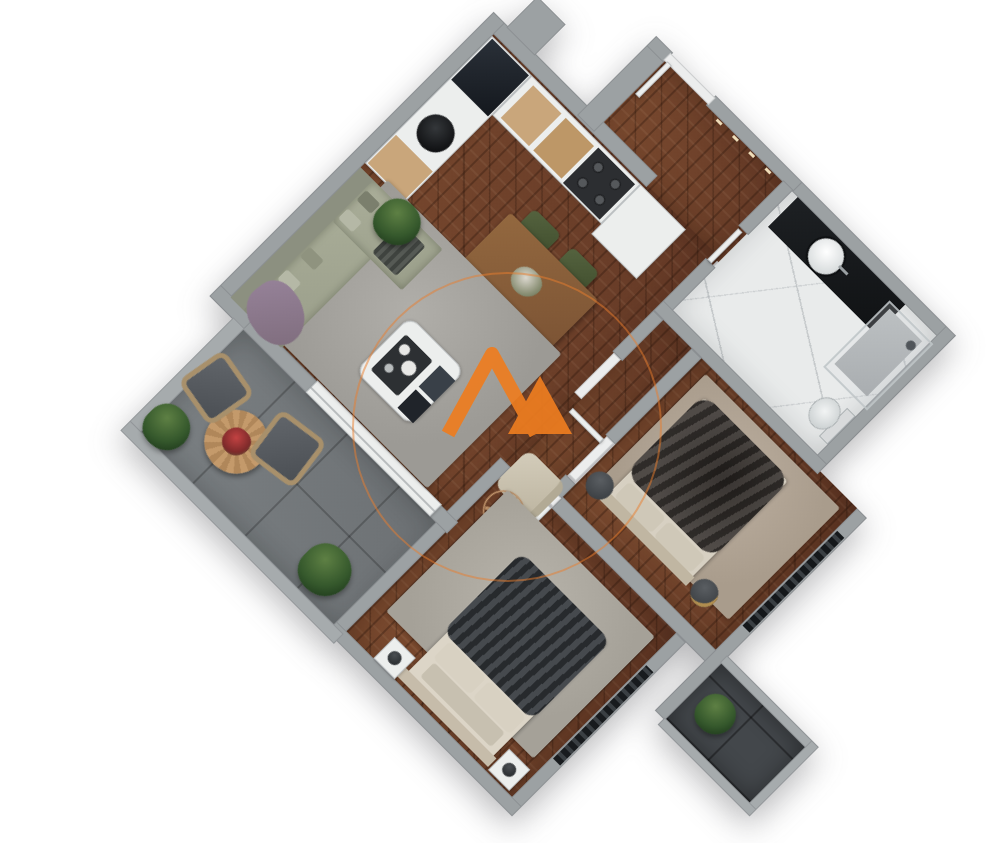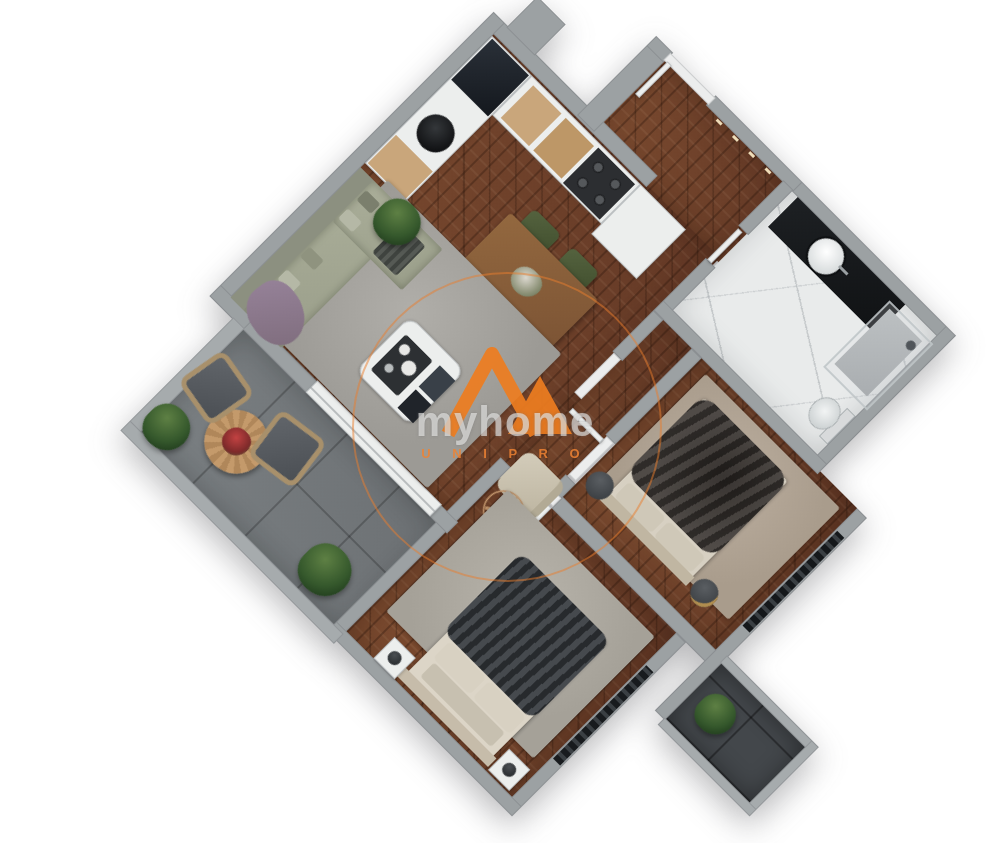--- a/index.html
+++ b/index.html
@@ -174,15 +174,13 @@
     <div class="abs plant" style="left:264px;top:592px;width:52px;height:52px"></div>
 
     <div class="abs plant" style="left:648px;top:424px;width:40px;height:40px"></div>
   </div>
 
   <div class="abs" style="left:352px;top:272px;width:306px;height:306px;border:2px solid rgba(233,126,45,.5);border-radius:50%"></div>
   <svg class="abs" style="left:442px;top:344px;opacity:.92" width="132" height="96" viewBox="0 0 132 96">
     <path d="M6 90 L50 10 L94 90" fill="none" stroke="#ee7d20" stroke-width="14" stroke-linejoin="round"></path>
     <path d="M66 90 L98 32 L130 90 Z" fill="#ee7d20"></path>
   </svg>
-  <div class="abs wmark" style="left:355px;top:398px;width:300px;text-align:center;font-size:42px;font-weight:bold;letter-spacing:1px">myhome</div>
-  <div class="abs" style="left:355px;top:446px;width:300px;text-align:center;font-size:13px;font-weight:bold;letter-spacing:9px;color:rgba(238,130,50,.85)">U N I P R O</div>
 </div>
 
 </body></html>

